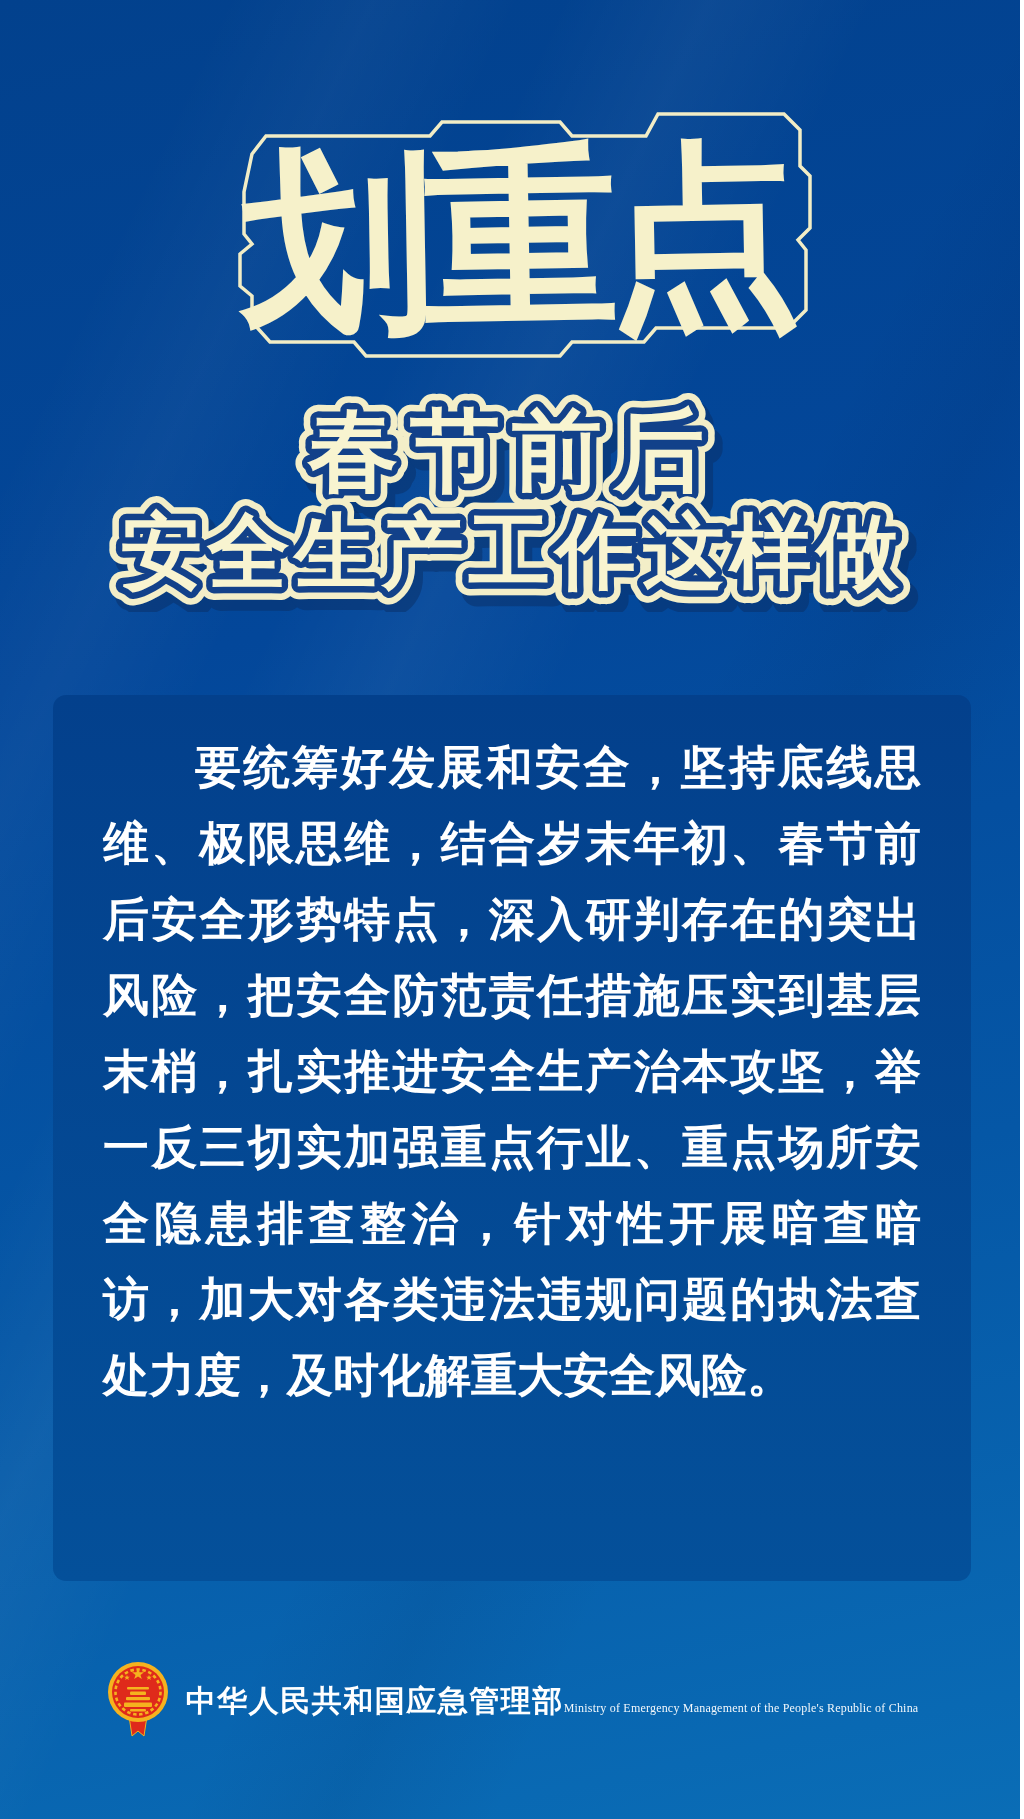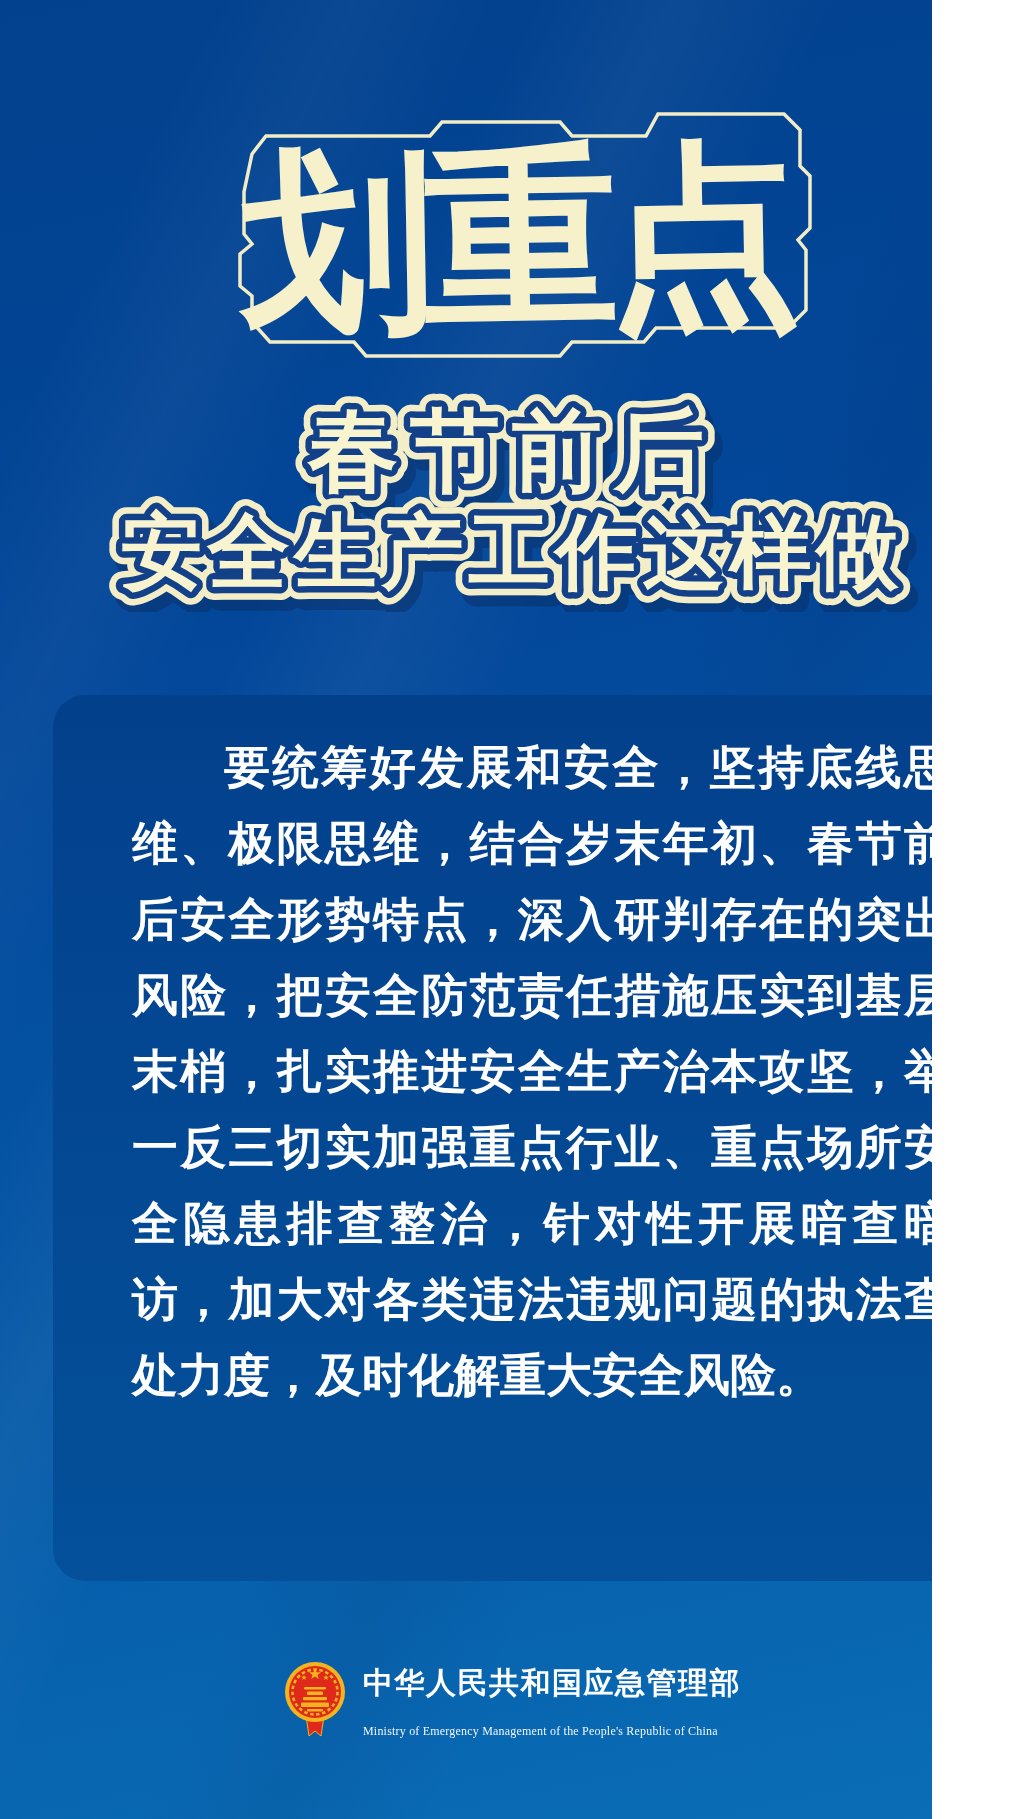--- a/index.html
+++ b/index.html
@@ -2,21 +2,21 @@
 <html><head>
 <meta charset="utf-8">
 <style>
   html,body{margin:0;padding:0;}
   body{
     width:1024px;height:1819px;
     font-family:"Liberation Sans","DejaVu Sans",sans-serif;
     overflow:hidden;
   }
   .poster{
-    position:relative;width:932px;height:1819px;
+    position:relative;width:1020px;height:1819px;
     background:linear-gradient(168deg,#02418d 0%,#03479a 34%,#0557a6 66%,#0a6db6 100%);
     overflow:hidden;
   }
   .bg-streaks{
     position:absolute;inset:0;pointer-events:none;
     background:
       linear-gradient(115deg,transparent 30%,rgba(255,255,255,0.045) 38%,transparent 47%),
       linear-gradient(115deg,transparent 55%,rgba(2,20,60,0.07) 63%,transparent 72%),
       linear-gradient(295deg,transparent 72%,rgba(255,255,255,0.035) 80%,transparent 88%);
   }
@@ -34,36 +34,35 @@
     stroke-linejoin:round;stroke-linecap:round;
   }
   .st-line1{font-size:90px;letter-spacing:12px;}
   .st-line2{font-size:82px;letter-spacing:5px;}
   .st-shadow{fill:#0a2f66;stroke:#0a2f66;stroke-width:28px;opacity:0.5;}
   .st-outer{fill:#f3eec8;stroke:#f3eec8;stroke-width:26px;}
   .st-navy{fill:#12418a;stroke:#12418a;stroke-width:13px;}
   .st-fill{fill:#f8f4d0;}
   .content-card{
     position:absolute;left:53px;top:695px;width:918px;height:886px;
-    border-radius:32px;
+    border-radius:13px;
     background:linear-gradient(180deg,#03408c 0%,#04509a 100%);
-    padding-left:29px;
   }
   .body-text{
     margin:0;padding:34px 50px 0 50px;
     font-size:46px;line-height:76px;font-weight:700;color:#ffffff;
     text-align:justify;text-align-last:left;text-indent:92px;
     font-family:"Liberation Sans","DejaVu Sans",sans-serif;
   }
   .footer{
     position:absolute;left:0;top:1660px;width:1024px;
     display:flex;justify-content:center;align-items:center;gap:16px;
   }
   .emblem-svg{width:64px;height:82px;flex:0 0 auto;}
-  .org-block{display:flex;flex-direction:column;justify-content:flex-end;}
+  .org-block{display:flex;flex-direction:row;justify-content:flex-end;}
   .org-cn{
     color:#ffffff;font-size:30px;font-weight:700;letter-spacing:1.5px;
     font-family:"Liberation Sans","DejaVu Sans",sans-serif;
   }
   .org-en{
     color:#ffffff;font-size:12px;font-weight:400;letter-spacing:0.2px;
     margin-top:20px;opacity:0.95;
     font-family:"Liberation Serif","DejaVu Serif",serif;
   }
 </style>

